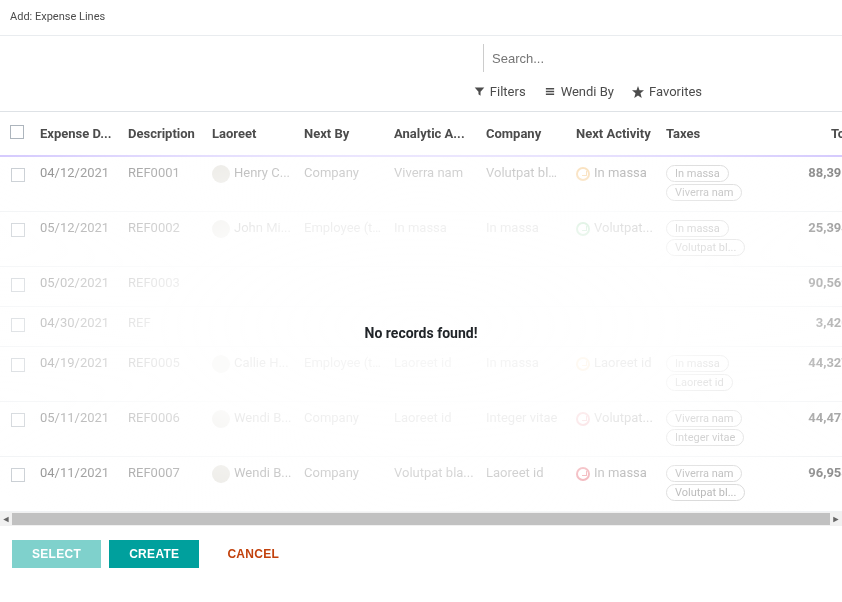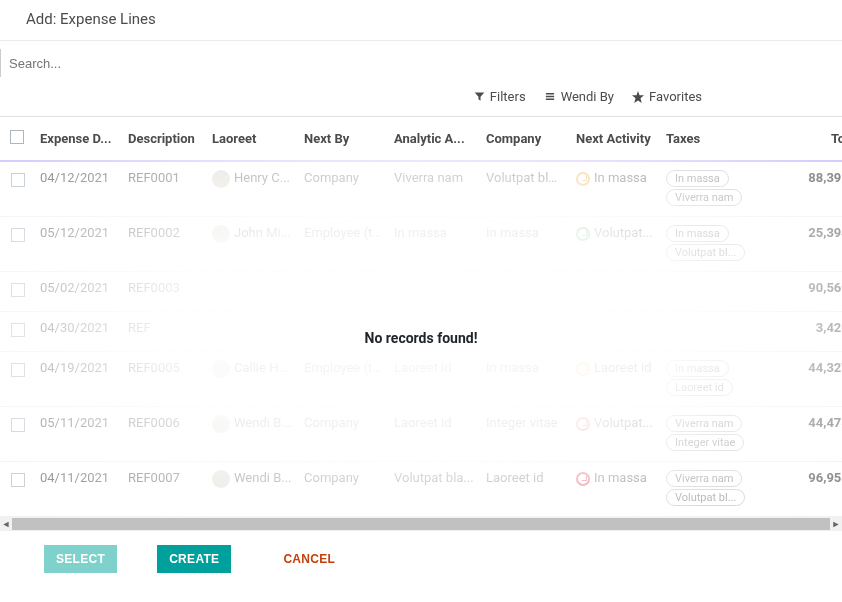--- a/index.html
+++ b/index.html
@@ -8,32 +8,32 @@
     font-family: -apple-system, BlinkMacSystemFont, "Segoe UI", Roboto, "Helvetica Neue", Arial, sans-serif;
     font-size: 13px;
     color: #4c4c4c;
     width: 842px;
     height: 602px;
     overflow: hidden;
     background: #fff;
     padding: 10px 0 0;
   }
   .title {
-    font-size: 15px;
-    padding: 0 26px 12px;
+    font-size: 11px;
+    padding: 0 10px 12px;
   }
   .divider {
     border-top: 1px solid #e9ecef;
   }
   .toolbar-area {
     padding: 8px 0 6px;
   }
   .search-wrap {
     display: flex;
-    justify-content: flex-start;
+    justify-content: flex-end;
     padding: 0 4px 6px 0;
   }
   .search-input {
     width: 355px;
     height: 28px;
     border: none;
     border-left: 1px solid #ccc;
     padding: 0 8px;
     font-size: 13px;
     outline: none;
@@ -158,27 +158,26 @@
     color:#666; font-size:9px;
   }
   .footer {
     padding: 14px 12px;
     display: flex;
     gap: 8px;
     align-items: center;
   }
   .btn {
     border: none;
-    padding: 7px 12px;
+    padding: 7px 20px;
     font-size: 12px;
     font-weight: 600;
     letter-spacing: .3px;
     cursor: pointer;
     text-transform: uppercase;
-    margin-left: 32px;
   }
   .btn-teal-light { background:#7fd1cc; color:#fff; }
   .btn-teal { background:#00a09d; color:#fff; }
   .btn-link { background:transparent; color:#c2410c; }
 </style>
 </head>
 <body>
 
 <div class="title">Add: Expense Lines</div>
 <div class="divider"></div>

